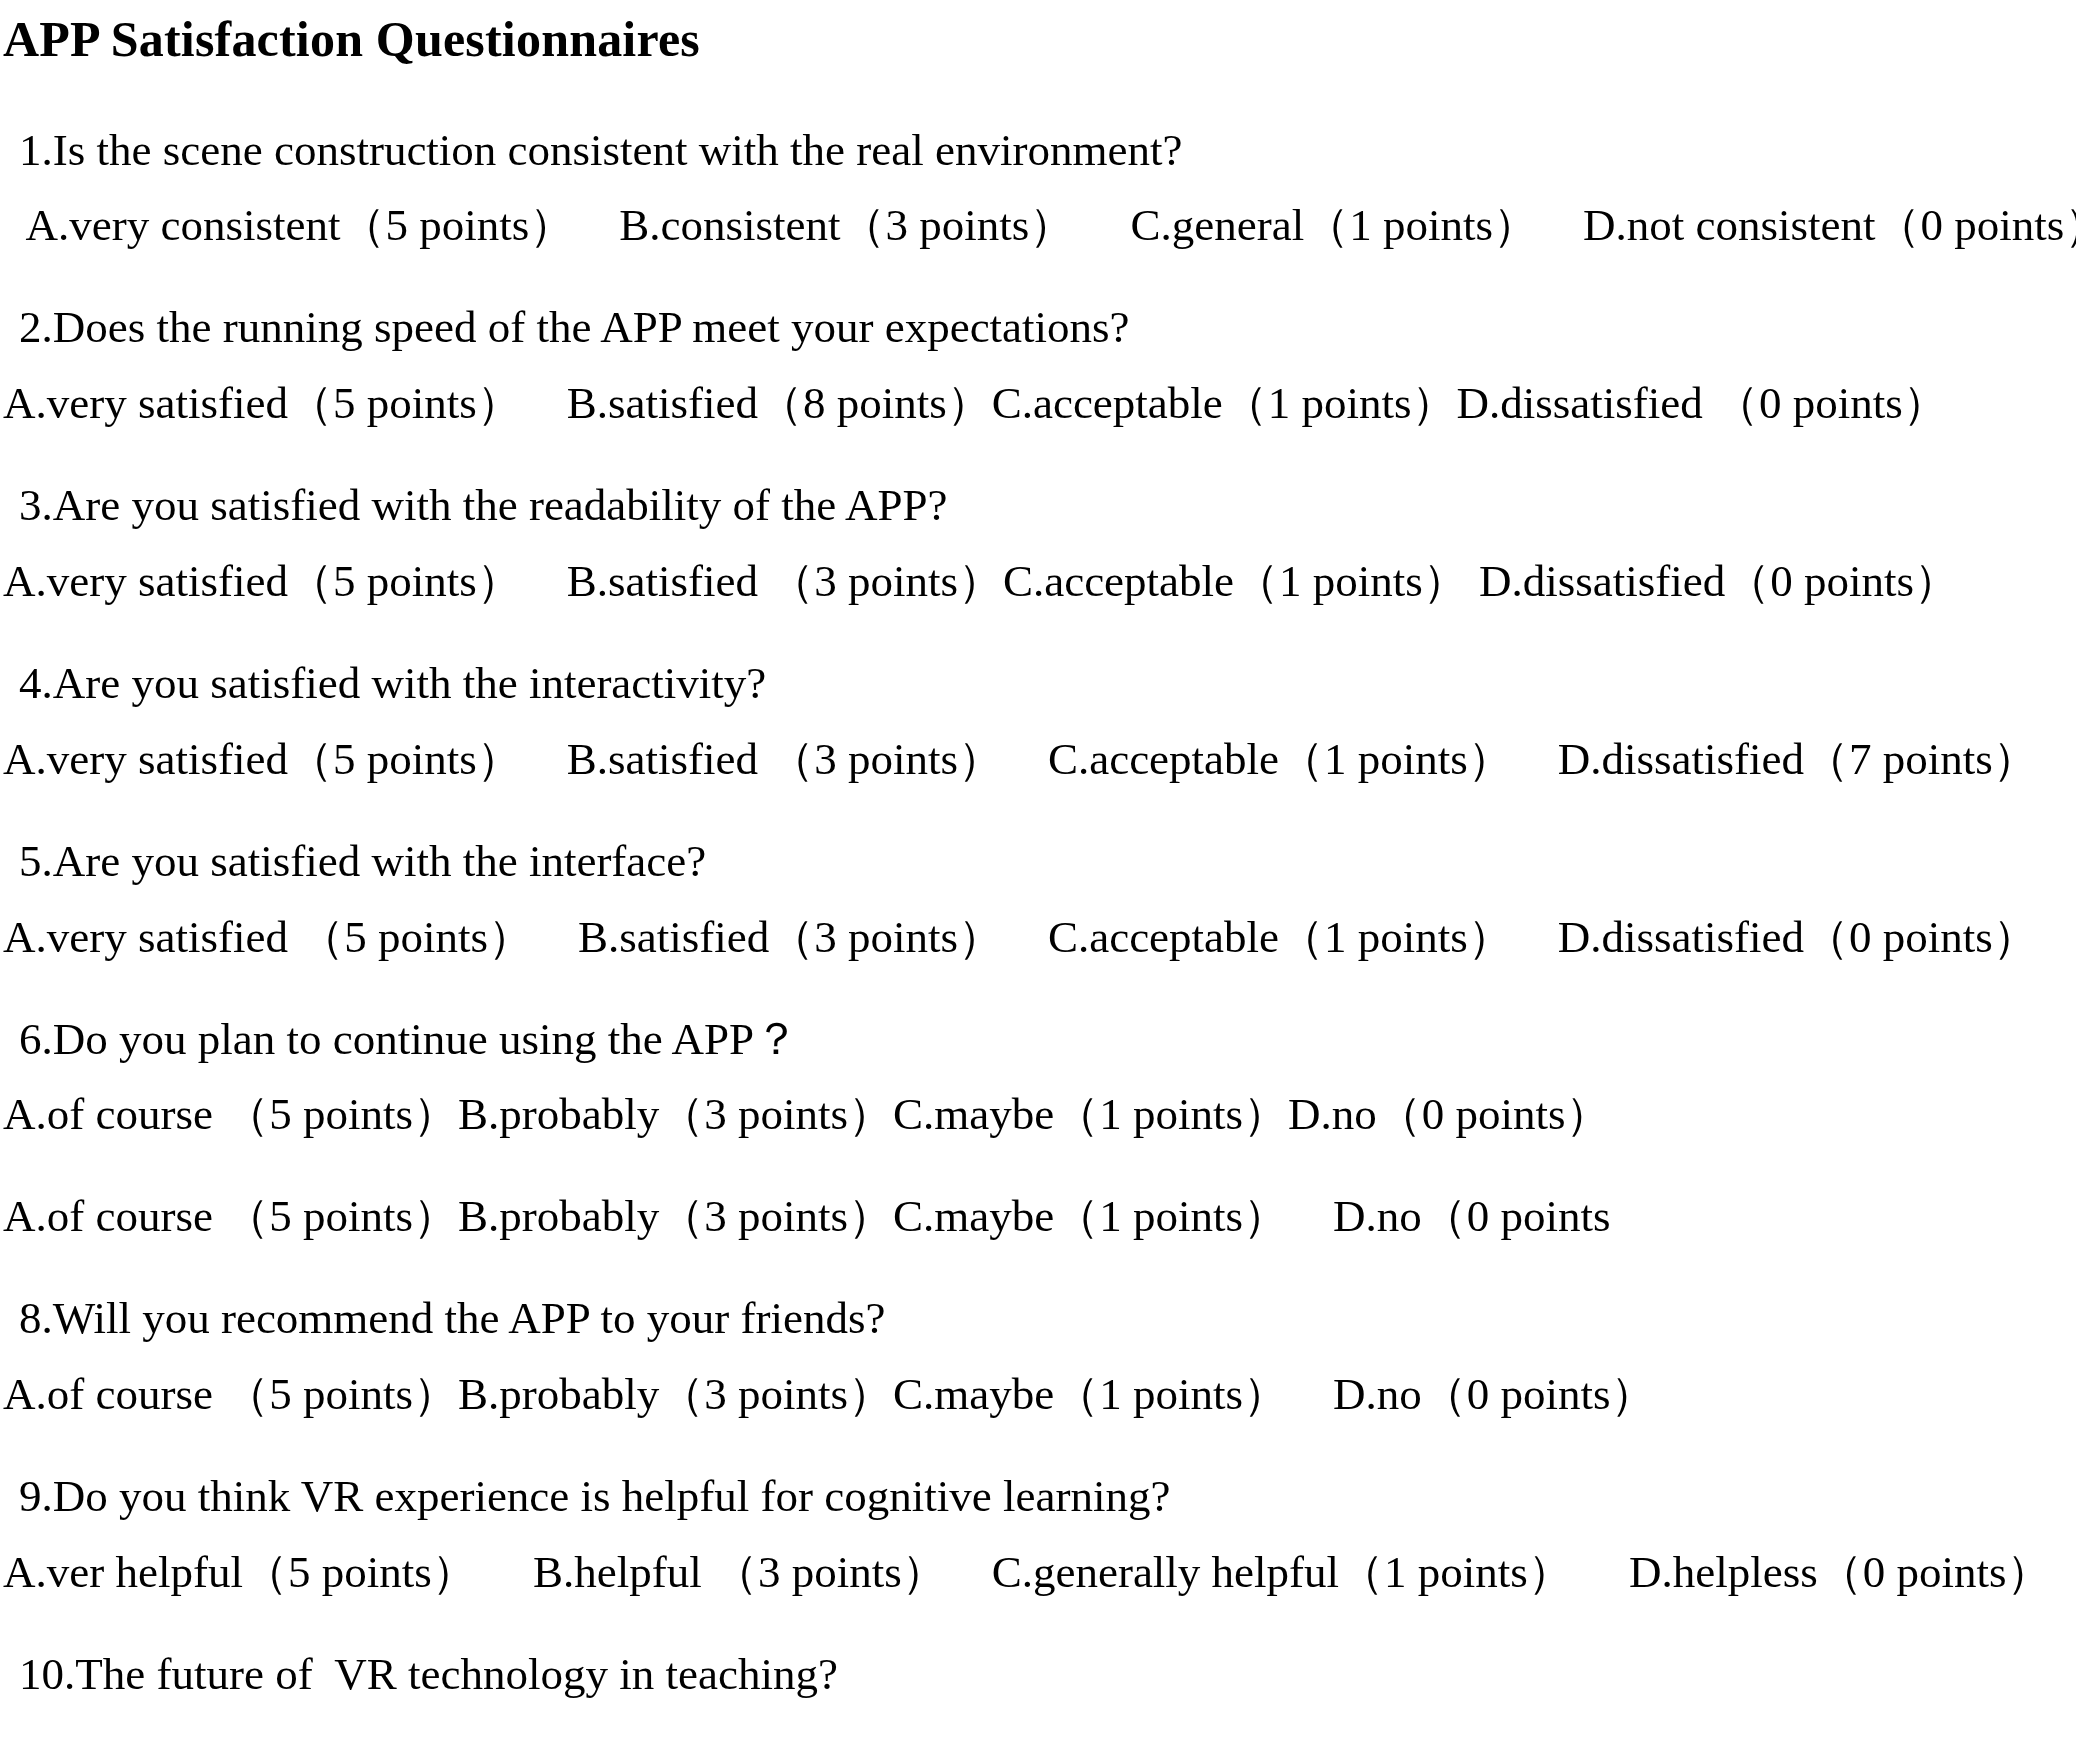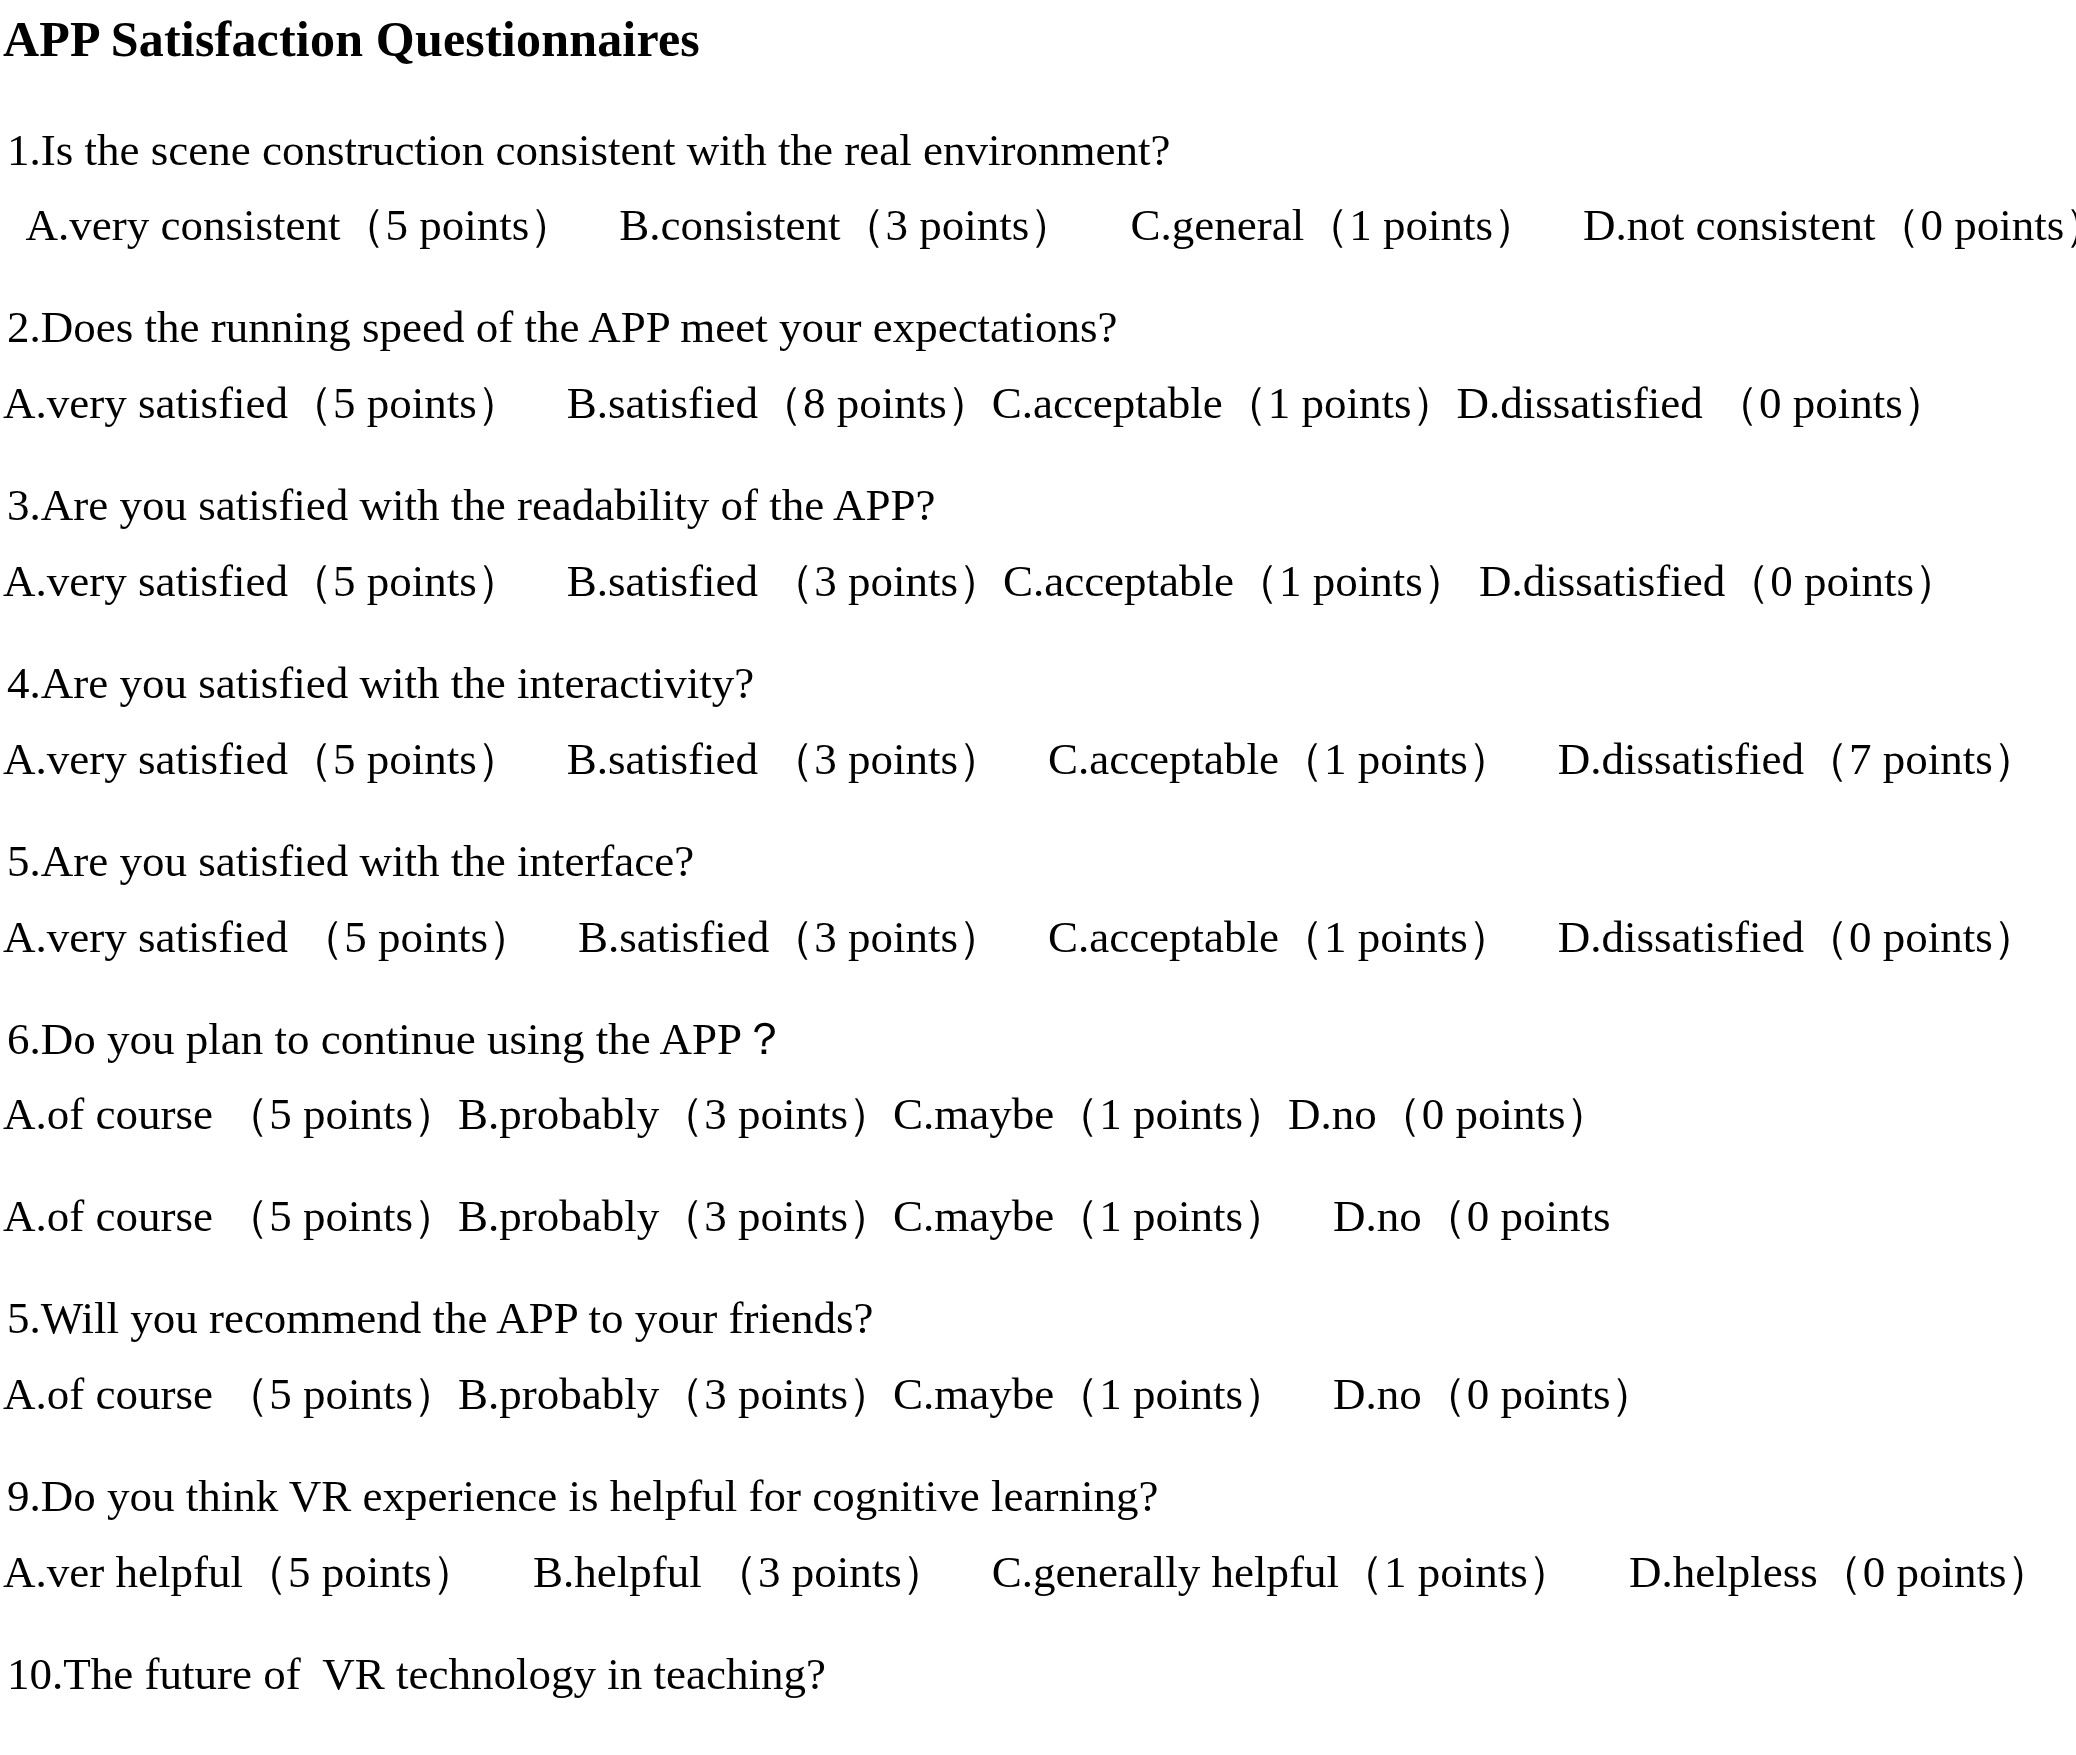--- a/index.html
+++ b/index.html
@@ -44,21 +44,21 @@
   }
 
   .question-block:last-child {
     margin-bottom: 0;
   }
 
   .q-text {
     font-size: 45px;
     line-height: 1.22;
     white-space: pre;
-    margin: 4px;
+    margin: 16px;
     padding: 0;
   }
 
   .q-options {
     font-size: 45px;
     line-height: 1.22;
     white-space: pre;
     margin: 21px 0 0 0;
     padding: 0;
   }
@@ -105,21 +105,21 @@
     <div class="question-block">
       <div class="q-text">6.Do you plan to continue using the APP？</div>
       <div class="q-options">A.of course （5 points）B.probably（3 points）C.maybe（1 points）D.no（0 points）</div>
     </div>
 
     <div class="question-block">
       <div class="q-options">A.of course （5 points）B.probably（3 points）C.maybe（1 points）　D.no（0 points</div>
     </div>
 
     <div class="question-block">
-      <div class="q-text">5.Will you recommend the APP to your friends?</div>
+      <div class="q-text">8.Will you recommend the APP to your friends?</div>
       <div class="q-options">A.of course （5 points）B.probably（3 points）C.maybe（1 points）　D.no（0 points）</div>
     </div>
 
     <div class="question-block">
       <div class="q-text">9.Do you think VR experience is helpful for cognitive learning?</div>
       <div class="q-options">A.ver helpful（5 points）　 B.helpful （3 points）　C.generally helpful（1 points）　 D.helpless（0 points）</div>
     </div>
 
     <div class="question-block">
       <div class="q-text">10.The future of  VR technology in teaching?</div>

